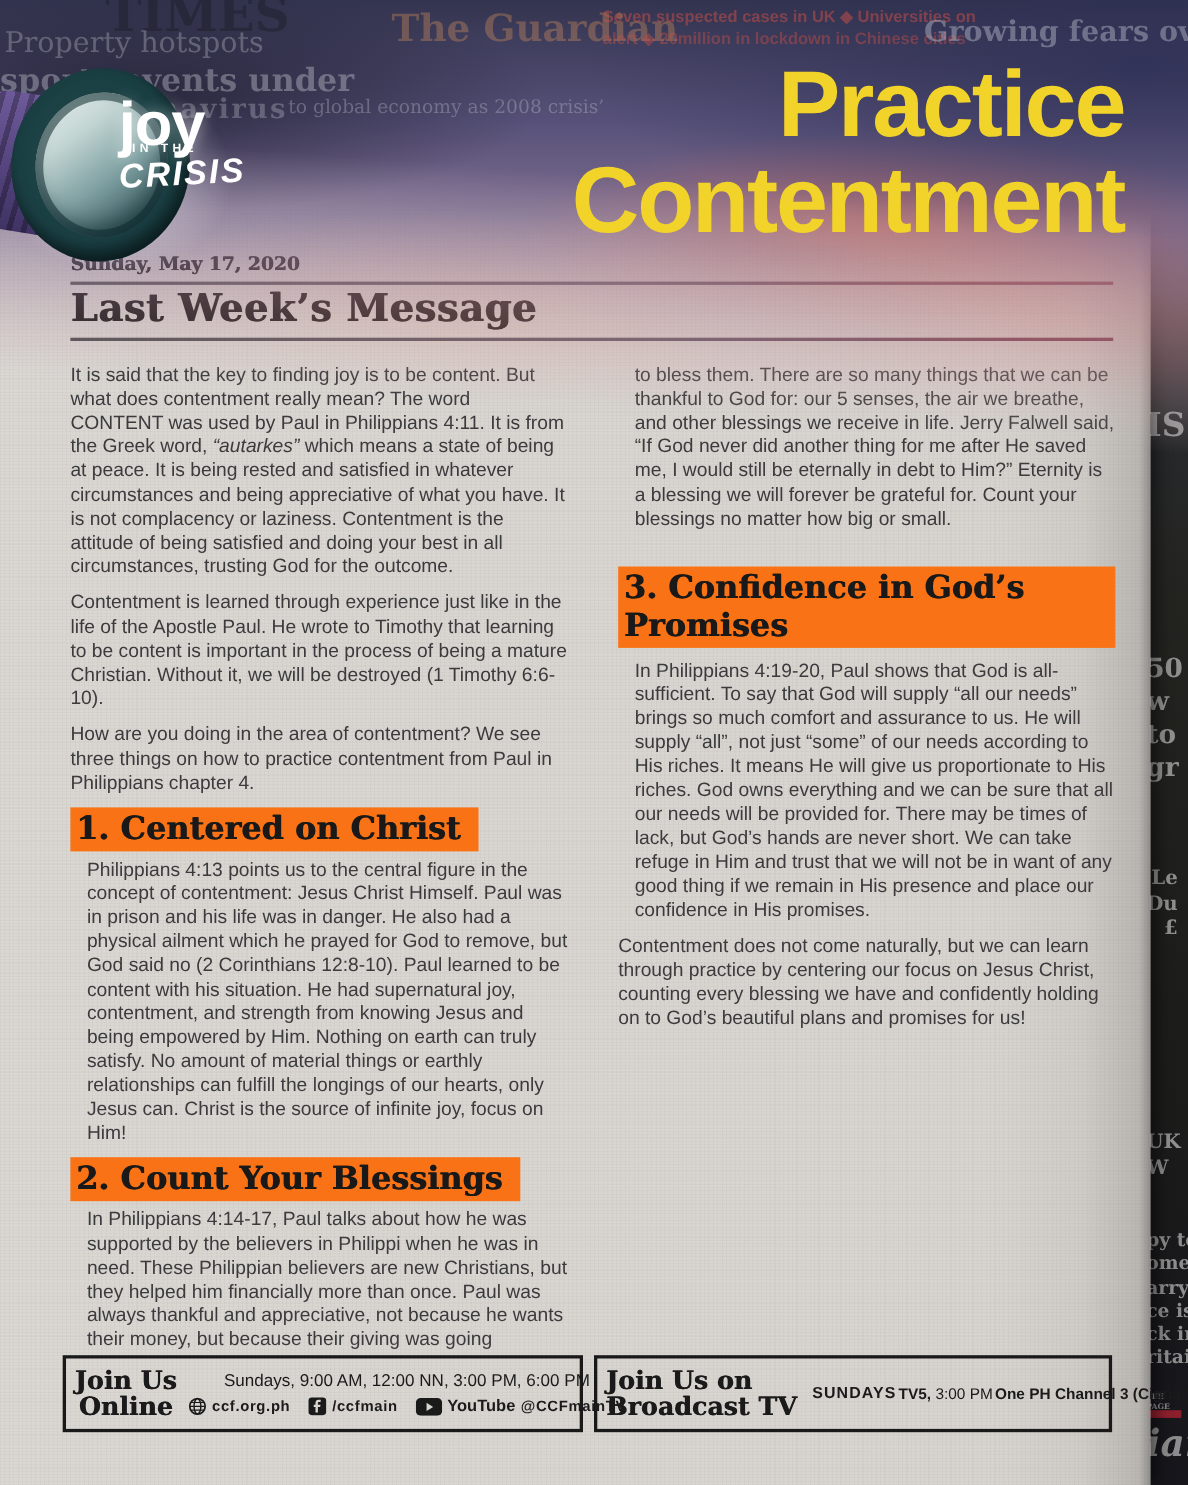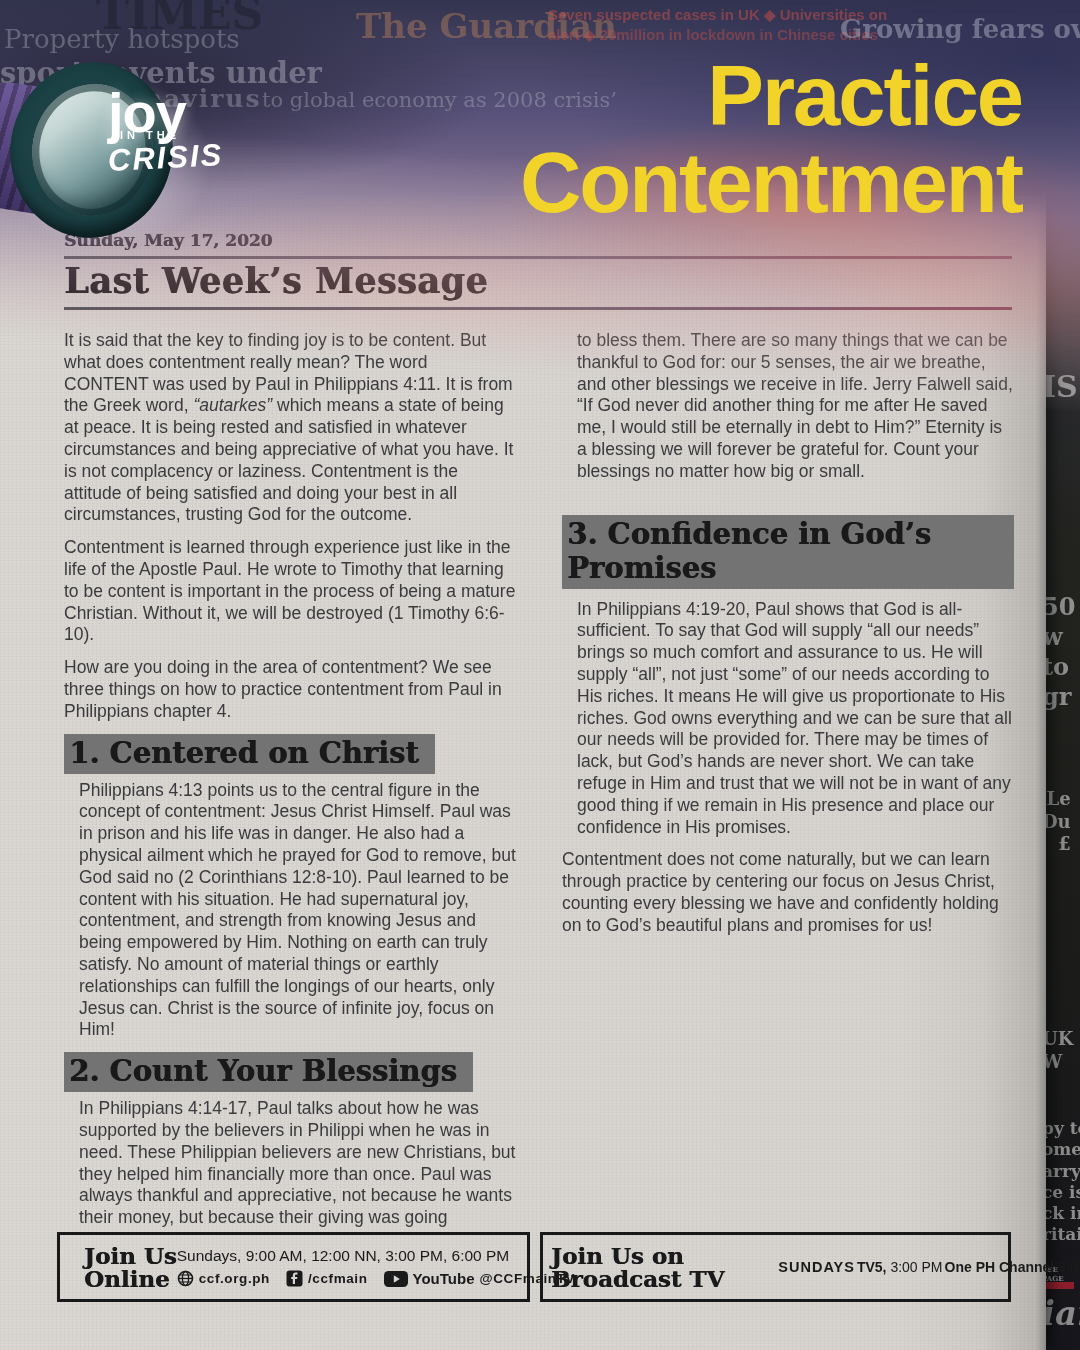--- a/index.html
+++ b/index.html
@@ -40,21 +40,21 @@
         linear-gradient(180deg,#33344f 0%,#575179 22%,#8a7495 45%,#c49aa4 66%,#d8c2bd 82%,#d8d5d1 100%);
       -webkit-mask-image:linear-gradient(184deg,#000 34%,transparent 72%);
       mask-image:linear-gradient(184deg,#000 34%,transparent 72%);}
   .ghost{position:absolute;font-family:"DejaVu Serif",serif;white-space:nowrap;}
   .g0{left:96px;top:-12px;font-size:44px;font-weight:bold;color:rgba(30,30,42,.5);}
   .g1{left:4px;top:24px;font-size:26px;color:rgba(215,215,222,.3);}
   .g2{left:0px;top:56px;font-size:29px;font-weight:bold;color:rgba(208,208,218,.38);}
   .g3{left:74px;top:84px;font-size:25px;font-weight:bold;color:rgba(200,200,212,.32);letter-spacing:2px;}
   .g4{left:356px;top:6px;font-size:34px;font-weight:bold;color:rgba(222,150,92,.35);}
   .g5{left:258px;top:62px;font-size:23px;color:rgba(195,195,208,.38);}
-  .g6{left:262px;top:88px;font-size:21px;color:rgba(195,195,208,.34);}
+  .g6{left:262px;top:88px;font-size:17px;color:rgba(195,195,208,.34);}
   .g7{left:548px;top:6px;font-size:15px;font-weight:bold;color:rgba(205,80,70,.5);font-family:"Liberation Sans",sans-serif;}
   .g8{left:548px;top:26px;font-size:15px;font-weight:bold;color:rgba(205,80,70,.42);font-family:"Liberation Sans",sans-serif;}
   .g9{left:840px;top:14px;font-size:26px;font-weight:bold;color:rgba(205,205,218,.4);}
 
   
   .flashlight{position:absolute;left:-48px;top:58px;width:280px;height:190px;z-index:5;transform:rotate(9deg);}
   .fl-glow{position:absolute;left:40px;top:8px;width:220px;height:180px;border-radius:50%;
       background:radial-gradient(closest-side,rgba(255,255,255,.55),rgba(255,255,255,0));}
   .fl-body{position:absolute;left:0px;top:38px;width:130px;height:126px;border-radius:42% 26% 26% 42%;
       background:linear-gradient(180deg,#6e5a9a 0%,#55447e 55%,#3f3263 100%);}
@@ -88,27 +88,27 @@
   .section-label{position:absolute;left:64px;top:260px;z-index:3;font-family:"DejaVu Serif",serif;
       font-weight:bold;font-size:35px;color:#131313;letter-spacing:.5px;text-shadow:.8px 0 0 #131313;}
 
   
   .col{position:absolute;top:330px;width:452px;z-index:3;}
   .col-left{left:64px;} .col-right{left:562px;}
   .col p{margin:0 0 11px;font-size:17.5px;line-height:21.8px;color:#3b3b3d;}
   .col p.sec-body{margin-left:15px;}
   .sec-head{margin:13px 0 10px;font-family:"DejaVu Serif",serif;font-weight:bold;font-size:29px;
       color:#191919;text-shadow:.7px 0 0 #191919;line-height:34px;}
-  .sec-head .hl{background:#737373;padding:2px 16px 4px 5px;box-decoration-break:clone;margin-top:32px;}
+  .sec-head .hl{background:#f97316;padding:2px 16px 4px 5px;box-decoration-break:clone;margin-top:32px;}
   .sec-head.full .hl{display:block;padding:2px 5px 4px 5px;}
 
   
   .fbox{position:absolute;top:1232px;height:70px;z-index:3;border:3px solid #191919;
-      box-sizing:border-box;display:flex;align-items:center;color:#1a1a1a;gap:40px;}
-  .fbox1{left:57px;width:473px;padding:0 24px;gap:0;}
+      box-sizing:border-box;display:flex;align-items:center;color:#1a1a1a;}
+  .fbox1{left:57px;width:473px;padding:0 8px;gap:10px;text-align:center;}
   .fbox2{left:540px;width:471px;}
   .flabel{font-family:"DejaVu Serif",serif;font-weight:bold;font-size:23px;line-height:23px;
       text-shadow:.5px 0 0 #1a1a1a;white-space:nowrap;}
   .fonline-right{display:flex;flex-direction:column;justify-content:center;gap:5px;}
   .sched{font-size:15.5px;white-space:nowrap;}
   .sched b{font-weight:normal;}
   .iconrow{display:flex;align-items:center;gap:16px;font-size:13.5px;font-weight:bold;letter-spacing:.6px;}
   .iconitem{display:flex;align-items:center;gap:5px;white-space:nowrap;}
   .yt-word{font-size:15px;font-weight:800;letter-spacing:0;}
   .ftv-label{padding:0 8px 0 8px;}

